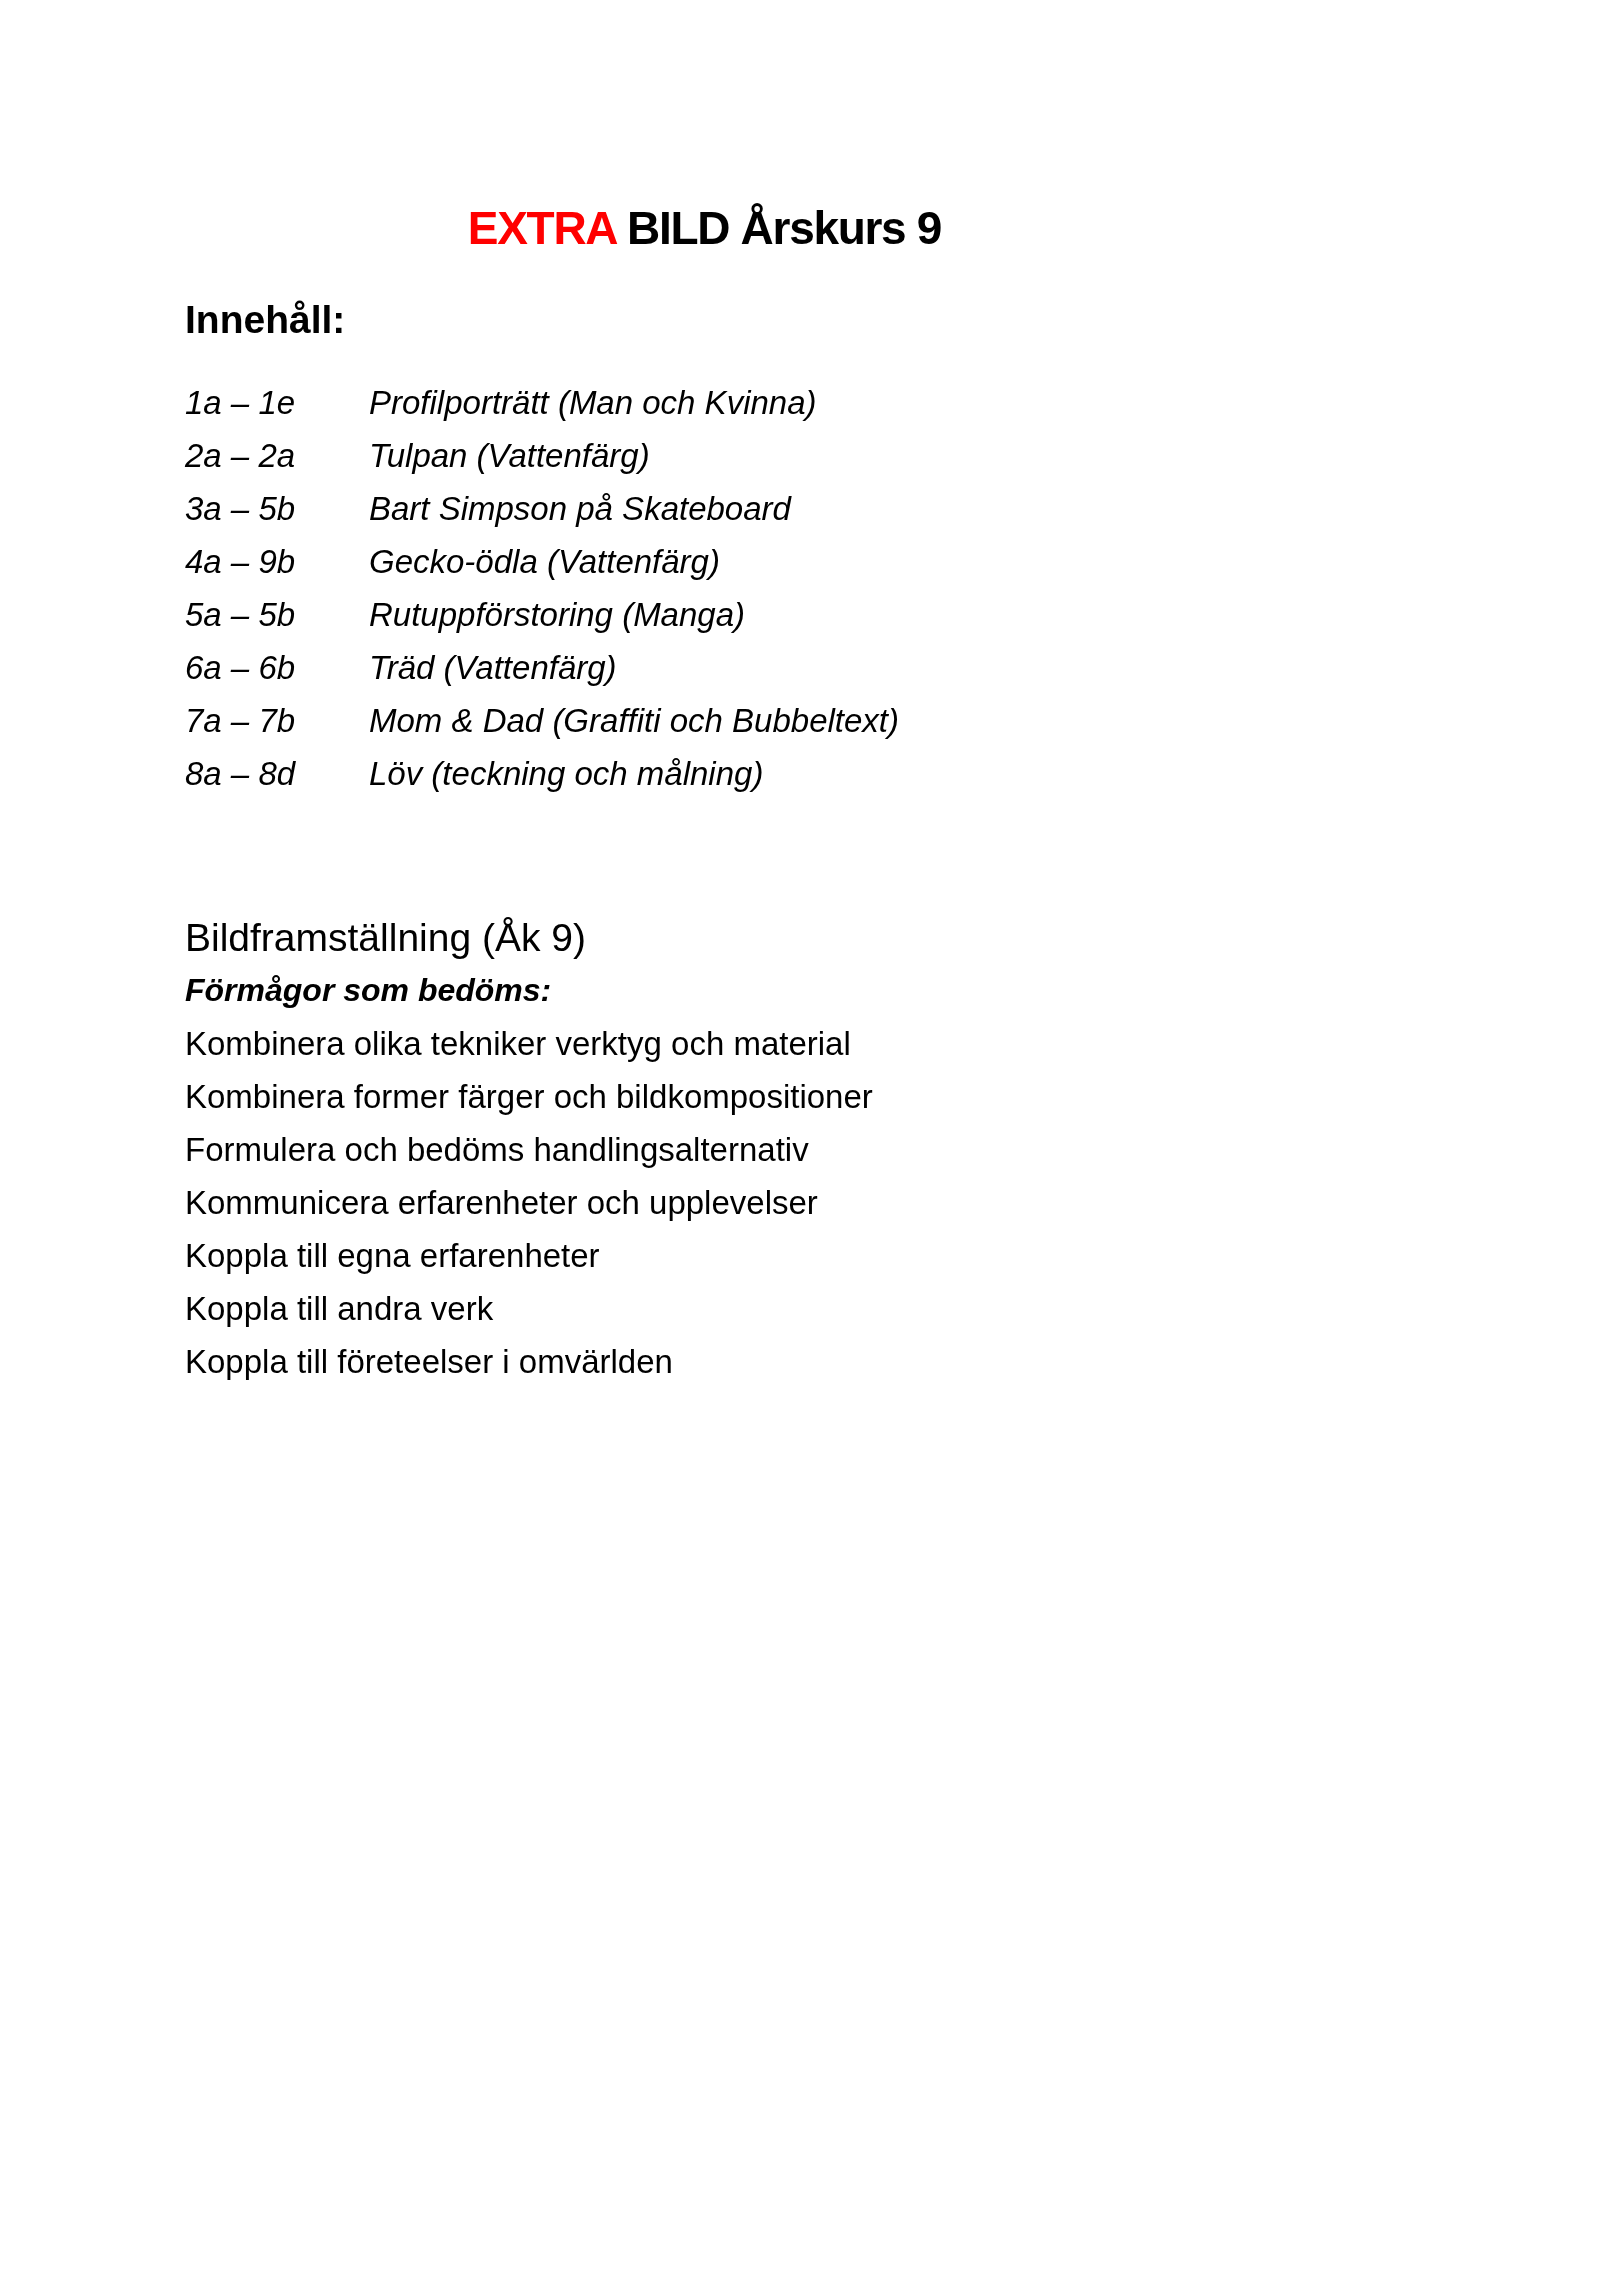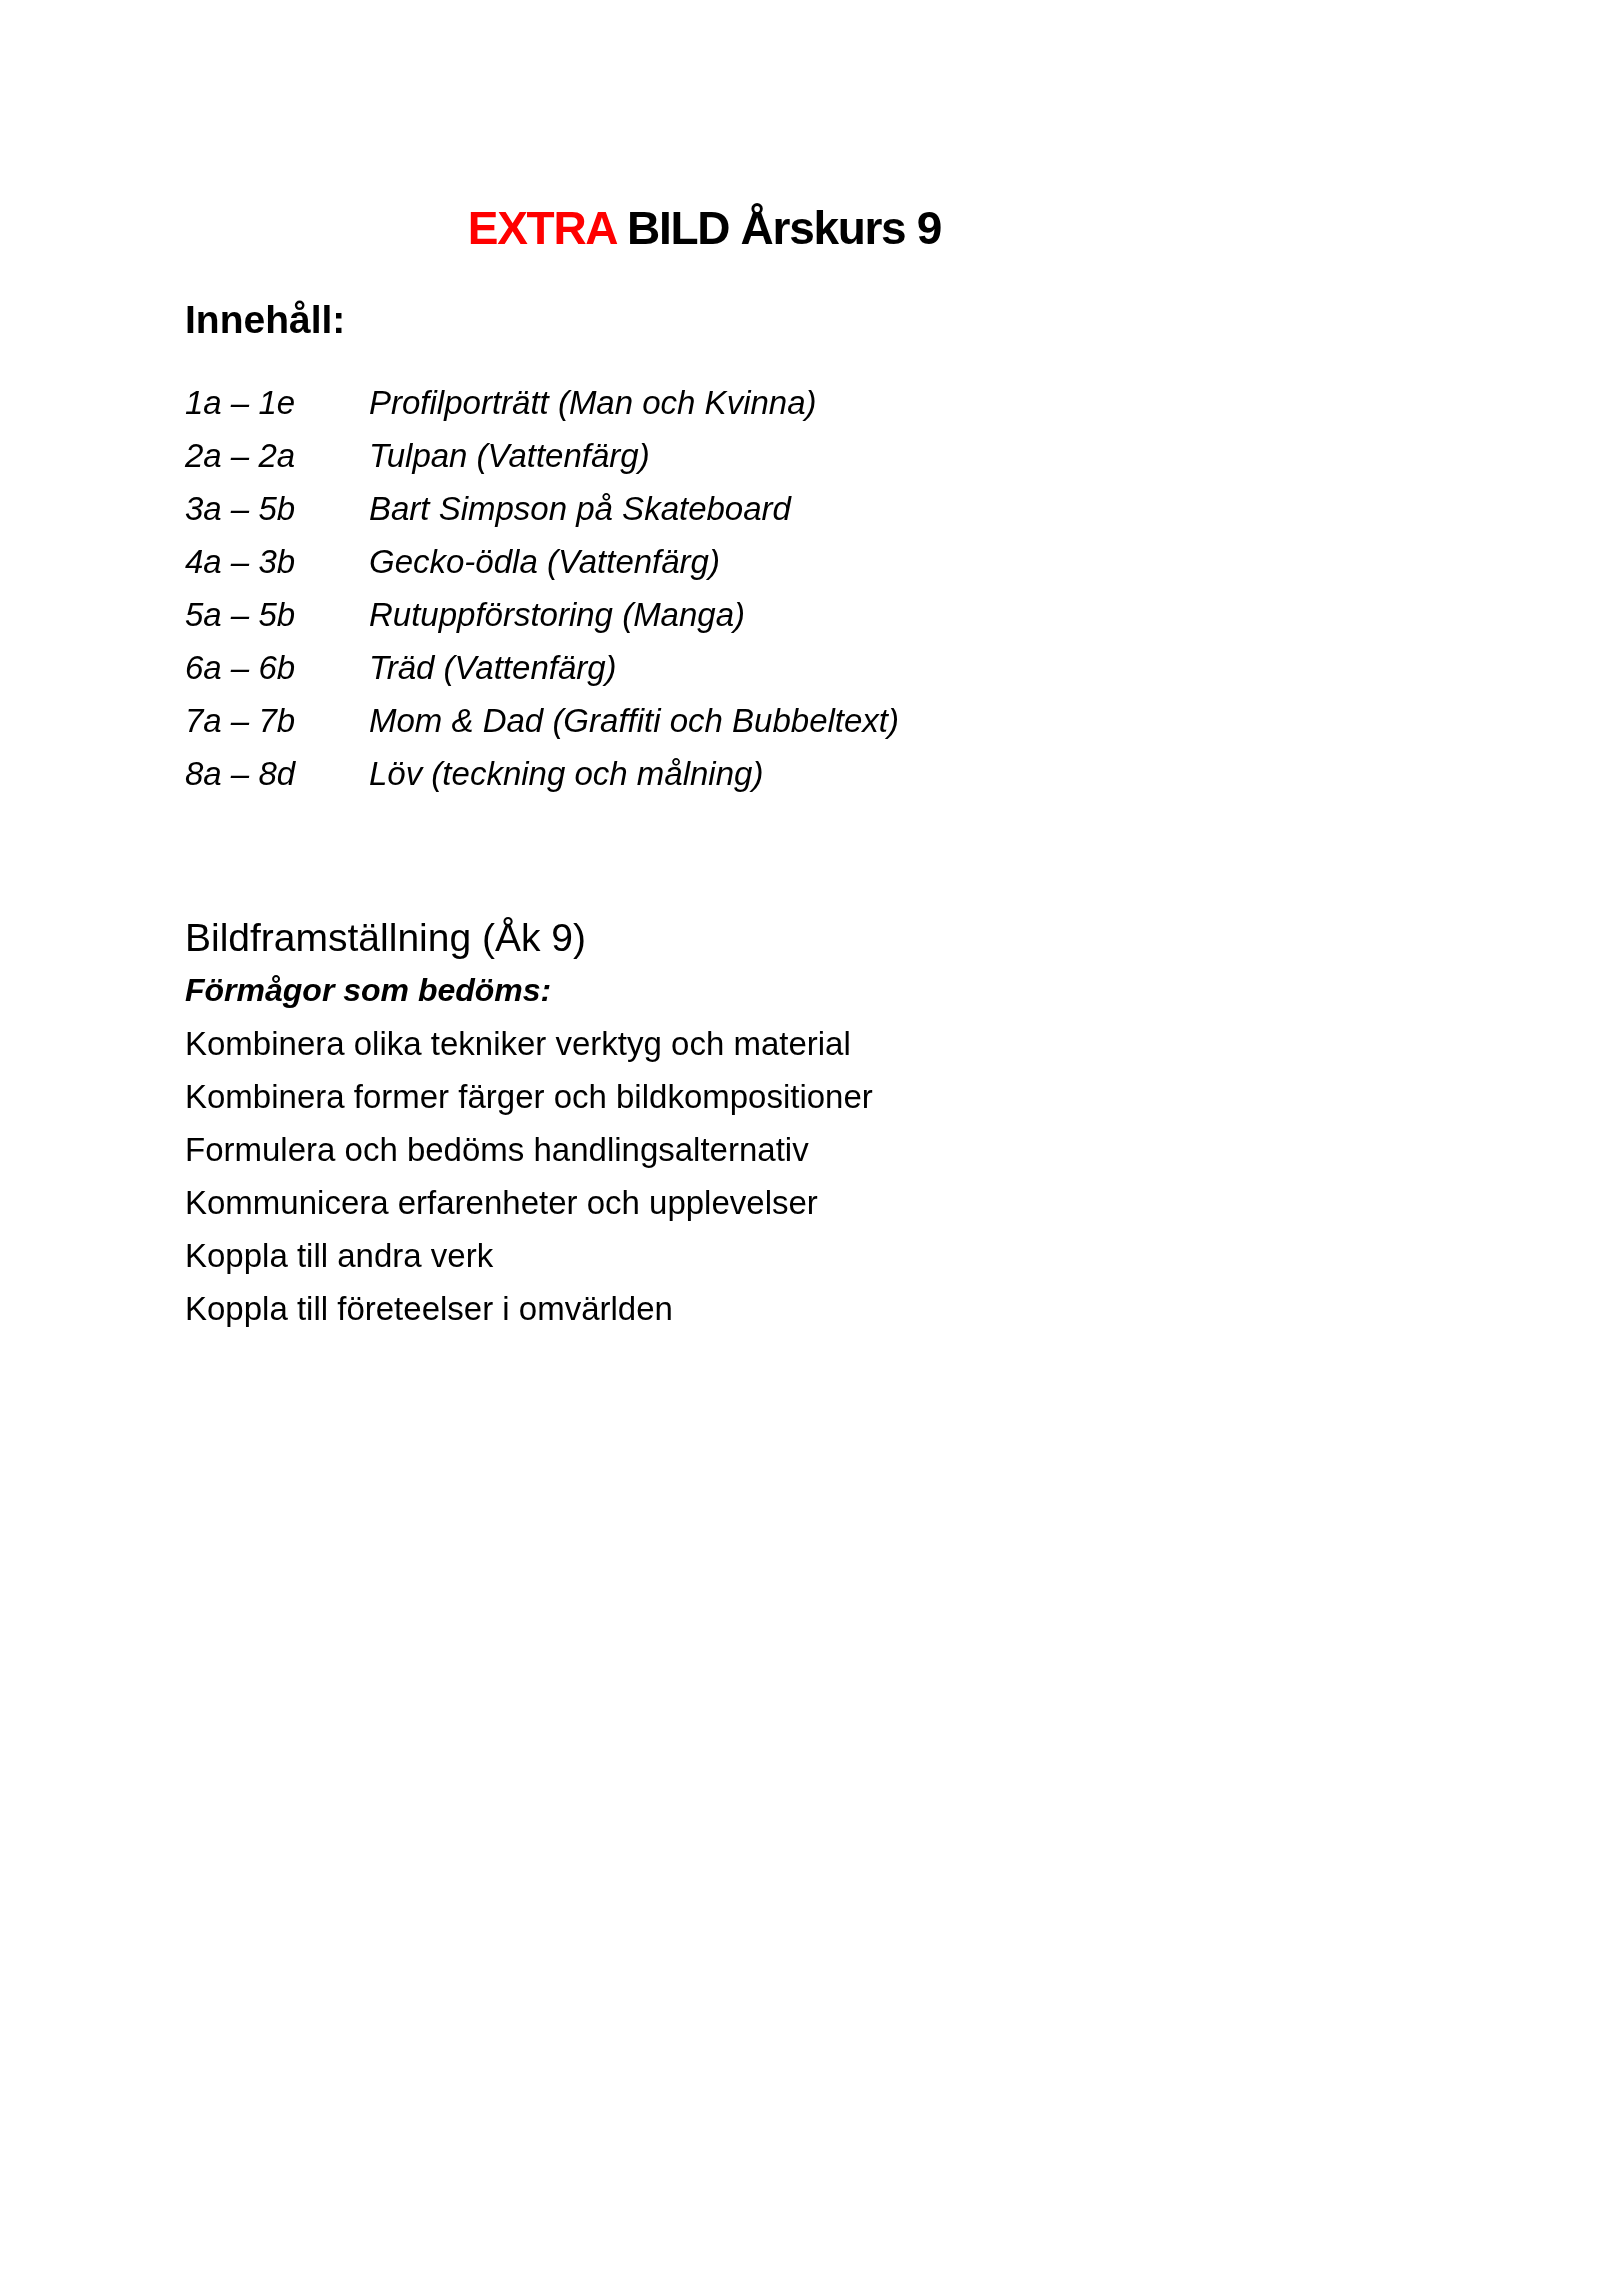--- a/index.html
+++ b/index.html
@@ -79,21 +79,21 @@
         </div>
         <div class="contents-row">
           <span class="contents-range">2a – 2a</span>
           <span class="contents-desc">Tulpan (Vattenfärg)</span>
         </div>
         <div class="contents-row">
           <span class="contents-range">3a – 5b</span>
           <span class="contents-desc">Bart Simpson på Skateboard</span>
         </div>
         <div class="contents-row">
-          <span class="contents-range">4a – 3b</span>
+          <span class="contents-range">4a – 9b</span>
           <span class="contents-desc">Gecko-ödla (Vattenfärg)</span>
         </div>
         <div class="contents-row">
           <span class="contents-range">5a – 5b</span>
           <span class="contents-desc">Rutuppförstoring (Manga)</span>
         </div>
         <div class="contents-row">
           <span class="contents-range">6a – 6b</span>
           <span class="contents-desc">Träd (Vattenfärg)</span>
         </div>
@@ -109,19 +109,20 @@
 
     <div class="section-heading">Bildframställning (Åk 9)</div>
 
     <div class="section-subheading">Förmågor som bedöms:</div>
 
     <div class="abilities-list">
         <div class="ability-line">Kombinera olika tekniker verktyg och material</div>
         <div class="ability-line">Kombinera former färger och bildkompositioner</div>
         <div class="ability-line">Formulera och bedöms handlingsalternativ</div>
         <div class="ability-line">Kommunicera erfarenheter och upplevelser</div>
+        <div class="ability-line">Koppla till egna erfarenheter</div>
         <div class="ability-line">Koppla till andra verk</div>
         <div class="ability-line">Koppla till företeelser i omvärlden</div>
       </div>
 
   </div>
 </div>
 
 
 </body></html>

